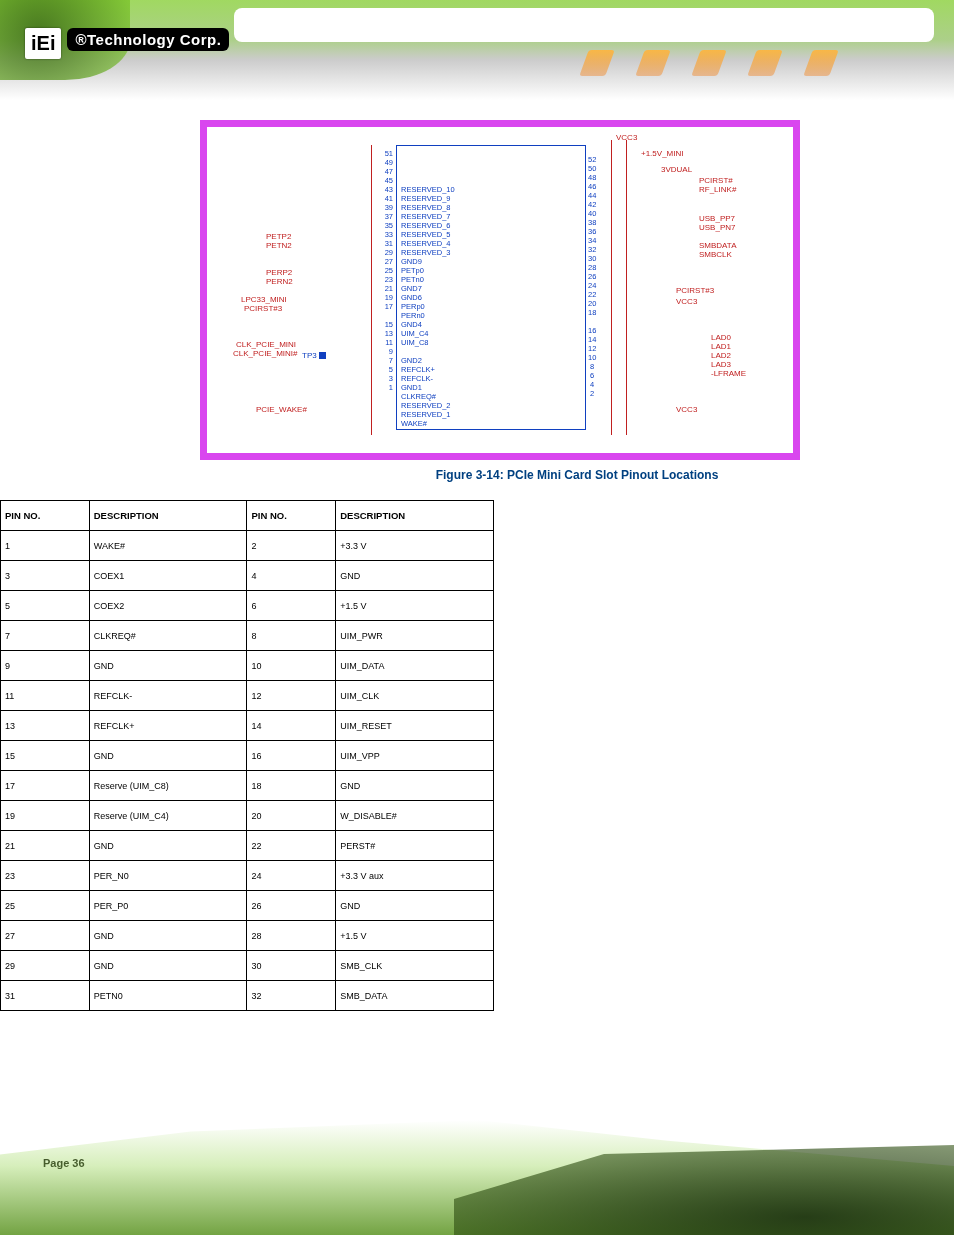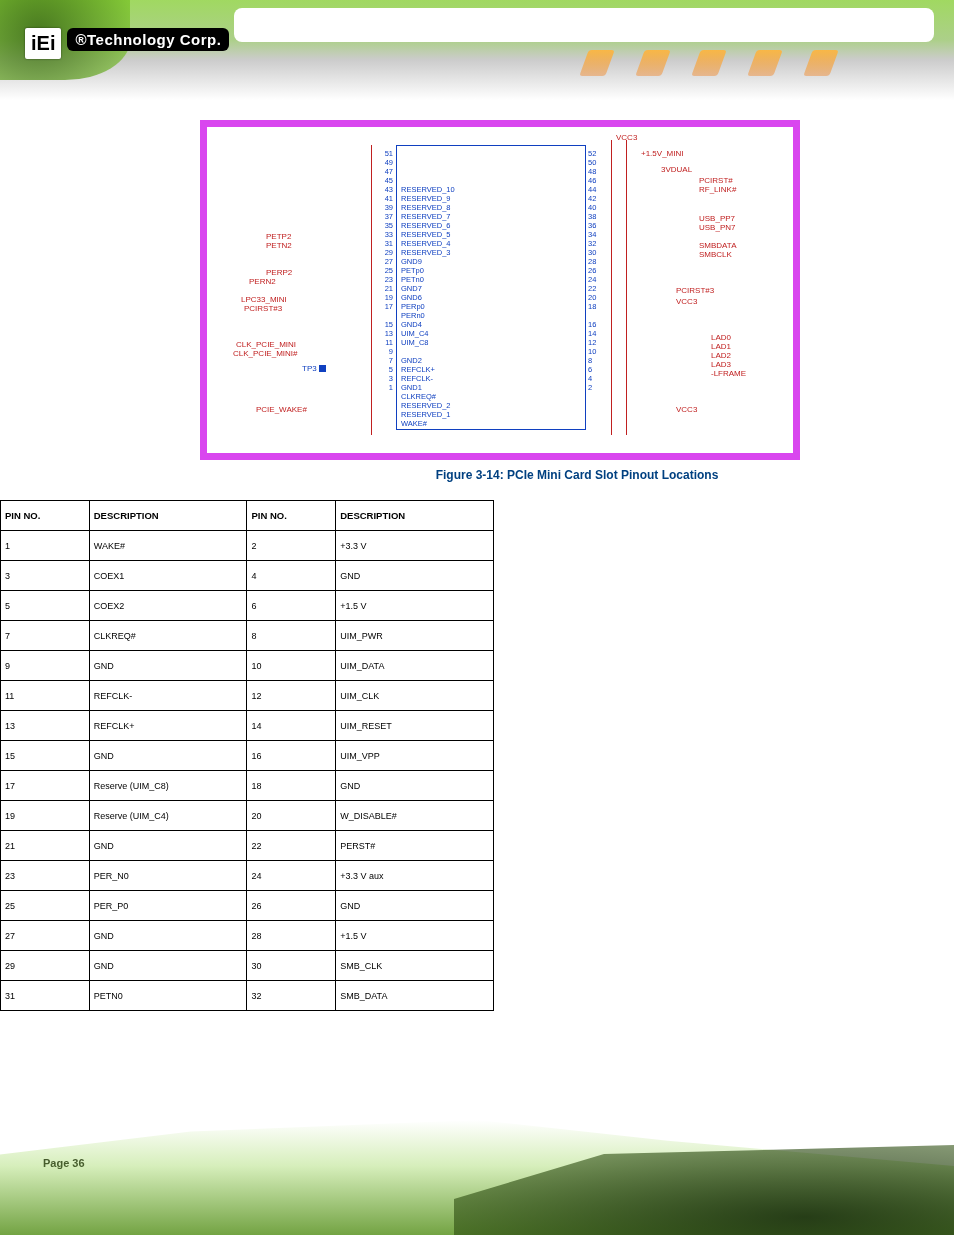--- a/index.html
+++ b/index.html
@@ -16,21 +16,21 @@
 
   .content { position: absolute; top: 120px; left: 0; width: 954px; }
 
   .figure-box { margin-left: 200px; width: 600px; border: 7px solid #d946ef; padding: 8px 14px 8px 14px; background: #fff; position: relative; }
   .schematic { position: relative; width: 560px; height: 310px; }
   .chip { position: absolute; left: 175px; top: 10px; width: 190px; height: 285px; border: 1.5px solid #1040c0; }
   .schematic .pin-col { position: absolute; font-family: Arial, sans-serif; font-size: 7.5px; color: #1040c0; line-height: 9px; white-space: nowrap; }
   .left-inside { left: 180px; top: 14px; margin-top: 36px; }
   .right-inside { left: 298px; top: 14px; text-align: right; width: 62px; }
   .left-nums { left: 162px; top: 14px; text-align: right; width: 10px; color: #c02020; }
-  .right-nums { left: 367px; top: 14px; text-align: left; color: #c02020; }
+  .right-nums { left: 367px; top: 20px; text-align: center; color: #c02020; }
   .ext-label { position: absolute; font-size: 8px; color: #c02020; font-family: Arial, sans-serif; white-space: nowrap; }
   .tp3 { color: #1040c0; }
   .blue-dot { display: inline-block; width: 7px; height: 7px; border: 1.5px solid #1040c0; background: #1040c0; vertical-align: middle; }
   .wire-v { position: absolute; width: 1px; background: #c02020; }
   .top-vcc { position: absolute; left: 395px; top: -2px; font-size: 8px; color: #c02020; }
 
   .figure-caption { margin-left: 200px; margin-top: 8px; font-size: 12px; font-weight: bold; color: #004080; text-align: center; }
 
   .table-wrap { margin-top: 18px; width: 494px; }
   table.pin-table { border-collapse: collapse; width: 100%; table-layout: fixed; }
@@ -159,26 +159,26 @@
 2</pre>
         </div>
 
       <div class="wire-v" style="left:150px;top:10px;height:290px"></div>
       <div class="wire-v" style="left:390px;top:5px;height:295px"></div>
       <div class="wire-v" style="left:405px;top:5px;height:295px"></div>
 
       <div class="ext-label" style="left:45px;top:97px">PETP2</div>
       <div class="ext-label" style="left:45px;top:106px">PETN2</div>
       <div class="ext-label" style="left:45px;top:133px">PERP2</div>
-      <div class="ext-label" style="left:28px;top:142px">PERN2</div>
+      <div class="ext-label" style="left:45px;top:142px">PERN2</div>
       <div class="ext-label" style="left:20px;top:160px">LPC33_MINI</div>
       <div class="ext-label" style="left:23px;top:169px">PCIRST#3</div>
       <div class="ext-label" style="left:15px;top:205px">CLK_PCIE_MINI</div>
       <div class="ext-label" style="left:12px;top:214px">CLK_PCIE_MINI#</div>
-      <div class="ext-label tp3" style="left:81px;top:229px"><span>TP3</span> <span class="blue-dot"></span></div>
+      <div class="ext-label tp3" style="left:81px;top:216px"><span>TP3</span> <span class="blue-dot"></span></div>
       <div class="ext-label" style="left:35px;top:270px">PCIE_WAKE#</div>
 
       <div class="ext-label" style="left:420px;top:14px">+1.5V_MINI</div>
       <div class="ext-label" style="left:440px;top:30px">3VDUAL</div>
       <div class="ext-label" style="left:478px;top:41px">PCIRST#</div>
       <div class="ext-label" style="left:478px;top:50px">RF_LINK#</div>
       <div class="ext-label" style="left:478px;top:79px">USB_PP7</div>
       <div class="ext-label" style="left:478px;top:88px">USB_PN7</div>
       <div class="ext-label" style="left:478px;top:106px">SMBDATA</div>
       <div class="ext-label" style="left:478px;top:115px">SMBCLK</div>

